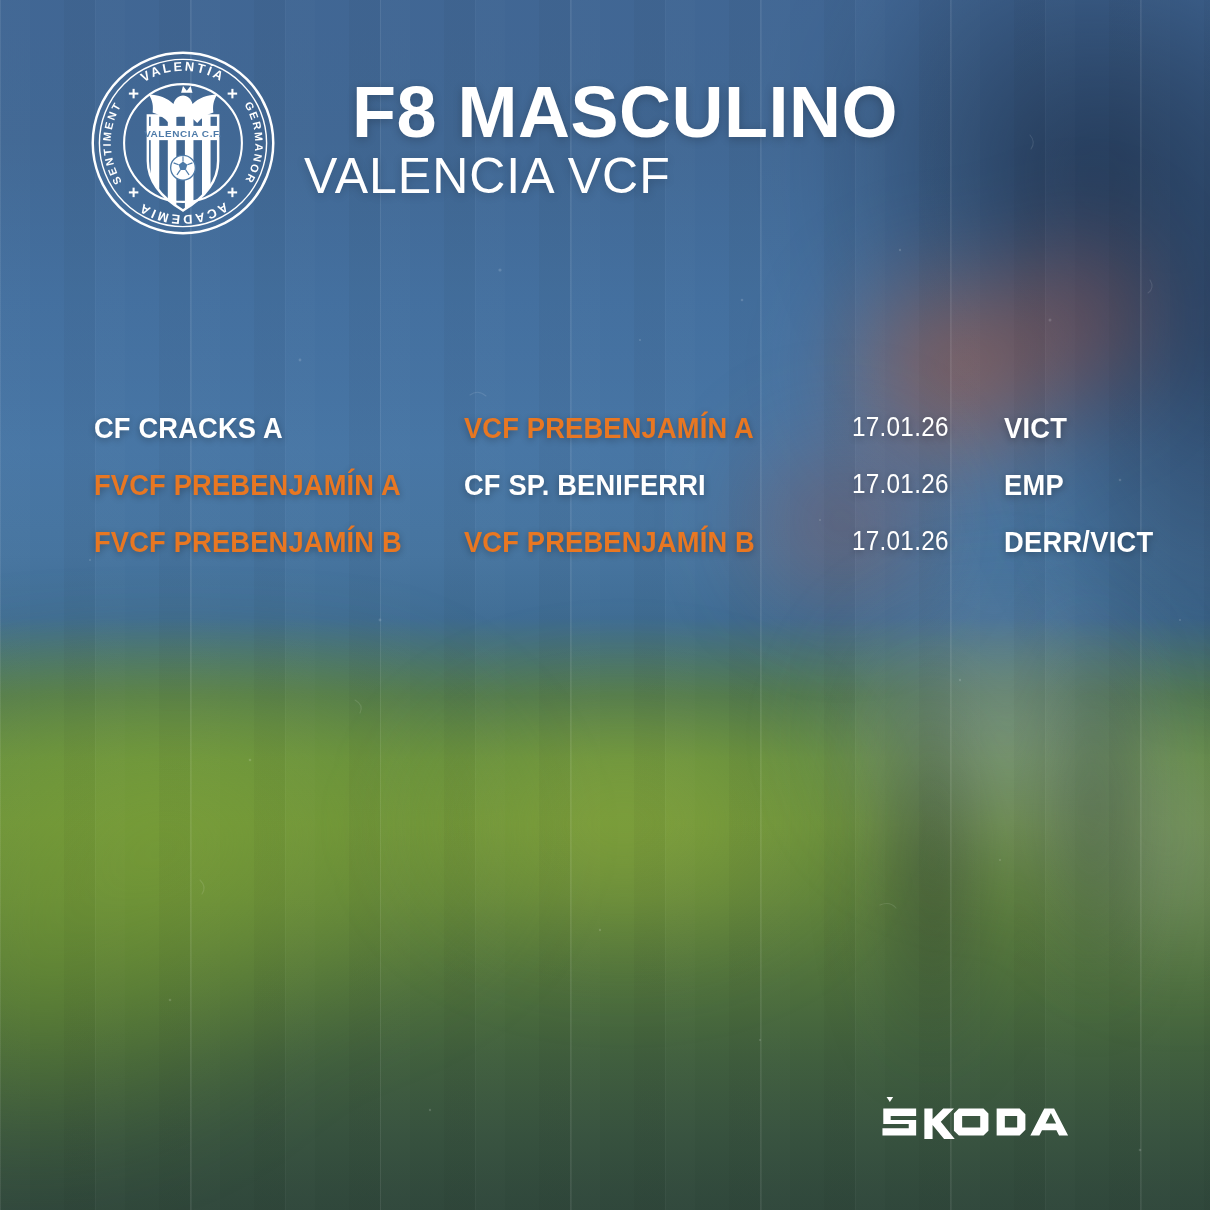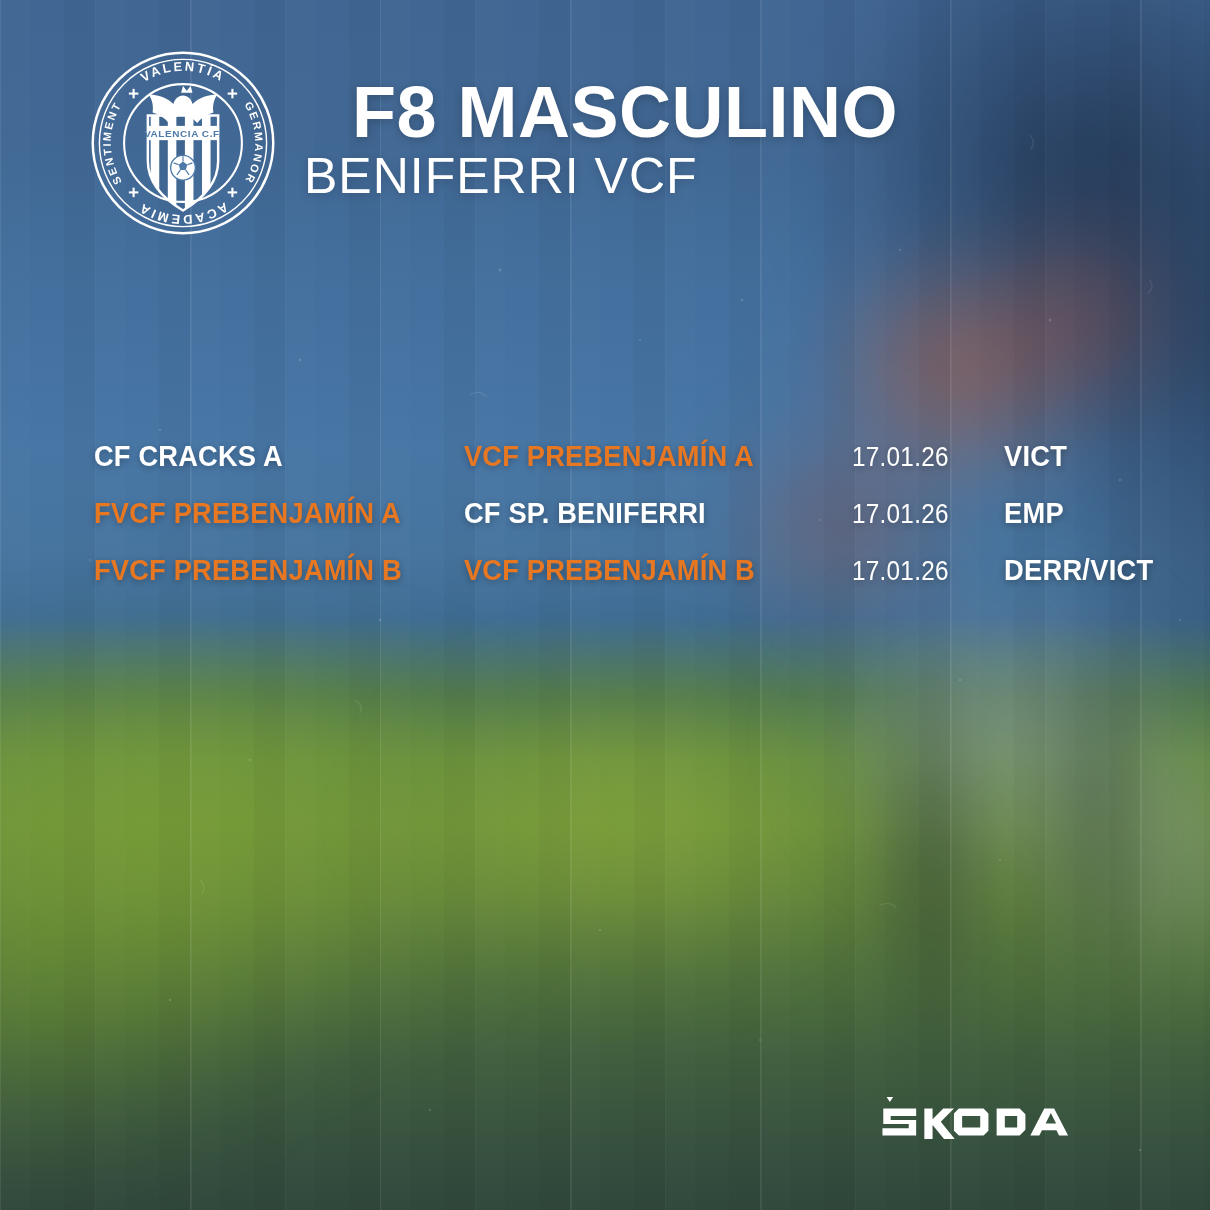--- a/index.html
+++ b/index.html
@@ -151,21 +151,21 @@
     line-height:1.06;
     margin-top:2px;
     text-shadow:0 2px 10px rgba(0,0,0,0.20);
   }
 
   
   .matches{
     position:absolute; left:94px; top:414px; width:1050px;
   }
   .match-row{
-    display:flex; align-items:flex-end;
+    display:flex; align-items:flex-start;
     height:57px;
   }
   .cell{
     font-weight:700;
     font-size:29px;
     letter-spacing:0.2px;
     line-height:1;
     text-shadow:0 2px 8px rgba(0,0,0,0.30);
     transform:scaleX(0.94);
     transform-origin:left center;
@@ -338,21 +338,21 @@
           <path d="M104.6 122.9 L109.9 120.9"></path>
           <path d="M102.8 128.3 L106.4 133.6"></path>
           <path d="M97.2 128.3 L93.6 133.6"></path>
           <path d="M95.4 122.9 L90.1 120.9"></path>
         </g>
       </g>
     </svg>
 
     <div class="titles">
       <div class="title-main">F8 MASCULINO</div>
-      <div class="title-sub">BENIFERRI VCF</div>
+      <div class="title-sub">VALENCIA VCF</div>
     </div>
   </div>
 
   <div class="matches">
 
     <div class="match-row">
       <div class="cell c-home white">CF CRACKS A</div>
       <div class="cell c-away orange">VCF PREBENJAMÍN A</div>
       <div class="cell c-date">17.01.26</div>
       <div class="cell c-res">VICT</div>

